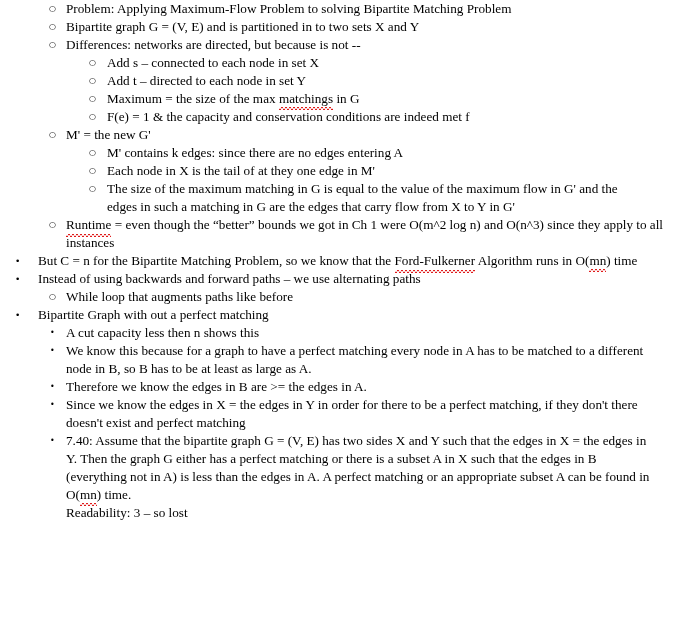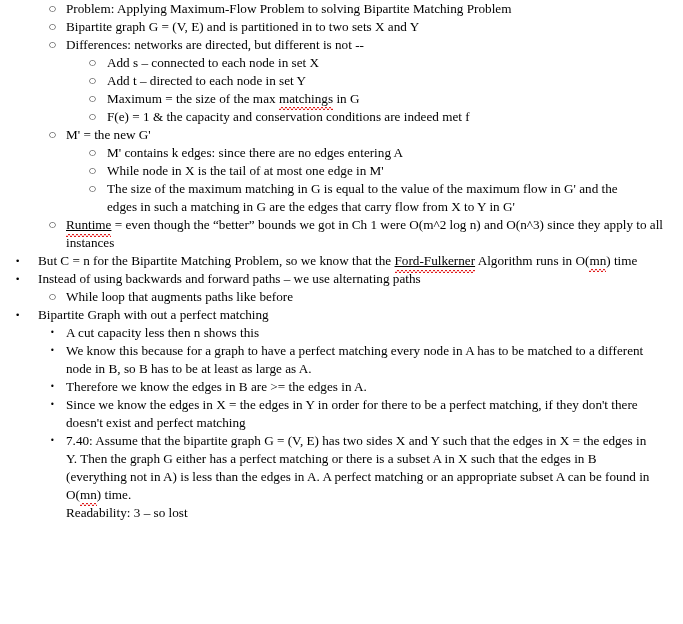--- a/index.html
+++ b/index.html
@@ -106,21 +106,21 @@
   li.l3 > .bullet {
     left: 89px;
     font-size: 8px;
     top: 0px;
   }
   li.l3 > .txt {
     padding-left: 107px;
     padding-right: 41px;
   }
 
-  .u { text-decoration: underline; }
+  .u { }
 
   
   .sq {
     position: relative;
     display: inline-block;
   }
   .sq::after {
     content: "";
     position: absolute;
     left: 0;
@@ -152,21 +152,21 @@
       <span class="txt">Problem: Applying Maximum-Flow Problem to solving Bipartite Matching Problem</span>
     </li>
 
     <li class="item l2">
       <span class="bullet">○</span>
       <span class="txt">Bipartite graph G = (V, E) and is partitioned in to two sets X and Y</span>
     </li>
 
     <li class="item l2">
       <span class="bullet">○</span>
-      <span class="txt">Differences: networks are directed, but different is not --</span>
+      <span class="txt">Differences: networks are directed, but because is not --</span>
     </li>
 
     <li class="item l3">
       <span class="bullet">○</span>
       <span class="txt">Add s – connected to each node in set X</span>
     </li>
 
     <li class="item l3">
       <span class="bullet">○</span>
       <span class="txt">Add t – directed to each node in set Y</span>
@@ -187,21 +187,21 @@
       <span class="txt">M' = the new G'</span>
     </li>
 
     <li class="item l3">
       <span class="bullet">○</span>
       <span class="txt">M' contains k edges: since there are no edges entering A</span>
     </li>
 
     <li class="item l3">
       <span class="bullet">○</span>
-      <span class="txt">While node in X is the tail of at most one edge in M'</span>
+      <span class="txt">Each node in X is the tail of at they one edge in M'</span>
     </li>
 
     <li class="item l3">
       <span class="bullet">○</span>
       <span class="txt">The size of the maximum matching in G is equal to the value of the maximum flow in G' and the edges in such a matching in G are the edges that carry flow from X to Y in G'</span>
     </li>
 
     <li class="item l2">
       <span class="bullet">○</span>
       <span class="txt"><span class="u sq">Runtime</span><span> = even though the “better” bounds we got in Ch 1 were O(m^2 log n) and O(n^3) since they apply to all instances</span></span>

